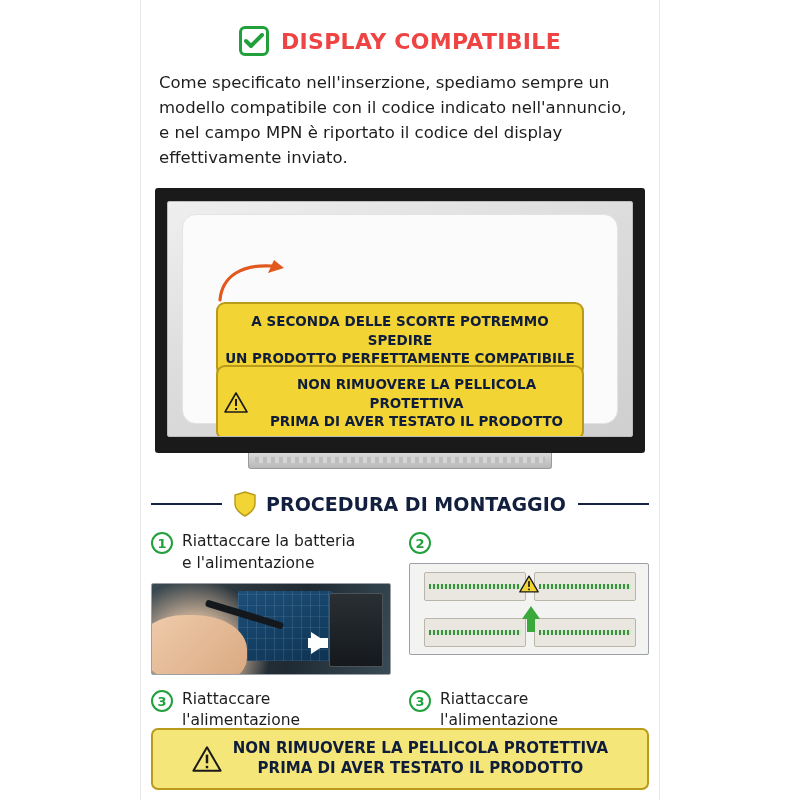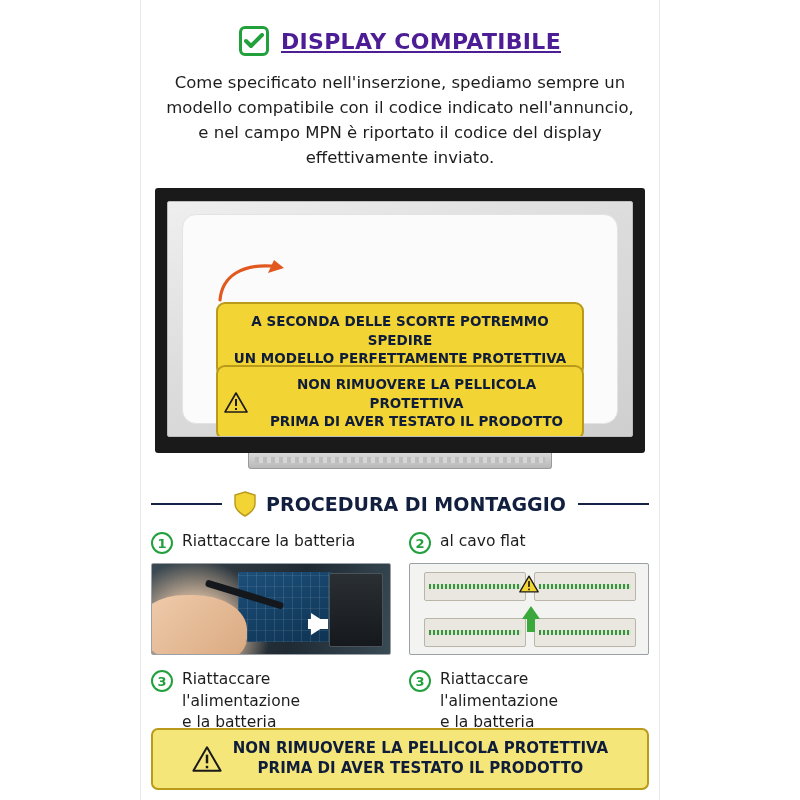--- a/index.html
+++ b/index.html
@@ -55,27 +55,25 @@
     border: 3px solid #21a03c;
     display: flex;
     align-items: center;
     justify-content: center;
     box-sizing: border-box;
   }
   .check-box-icon svg { display:block; }
   .header-title {
     font-size: 22px;
     font-weight: bold;
-    color: #4c1d95;
+    color: #ef4444;
     letter-spacing: 0.3px;
-    text-decoration: underline;
   }
   .intro {
     margin: 14px 18px 0 18px;
-    text-align: center;
     font-size: 16.5px;
     line-height: 1.52;
     color: #1d1d1d;
   }
 
   
   .display-wrap {
     position: relative;
     margin: 18px 14px 0 14px;
   }
@@ -409,21 +407,21 @@
         <div class="display-screen">
           <div class="screen-inner"></div>
 
           <svg class="arrow-curve" viewBox="0 0 70 42">
             <path d="M4,40 C6,16 26,4 56,6" fill="none" stroke="#e2591f" stroke-width="3.2" stroke-linecap="round"></path>
             <polygon points="58,0 68,8 52,13" fill="#e2591f"></polygon>
           </svg>
 
           <div class="yellow-banner b1">
             <div>A SECONDA DELLE SCORTE POTREMMO SPEDIRE</div>
-            <div>UN MODELLO PERFETTAMENTE PROTETTIVA</div>
+            <div>UN PRODOTTO PERFETTAMENTE COMPATIBILE</div>
           </div>
 
           <div class="yellow-banner b2">
             <div class="banner-flex">
               <svg class="warn-tri" width="24" height="21" viewBox="0 0 24 21">
                 <polygon points="12,1 23,20 1,20" fill="#f2d434" stroke="#1a1a1a" stroke-width="1.6" stroke-linejoin="round"></polygon>
                 <rect x="11" y="7" width="2" height="7" fill="#1a1a1a"></rect>
                 <rect x="11" y="16" width="2" height="2" fill="#1a1a1a"></rect>
               </svg>
               <div>
@@ -448,36 +446,36 @@
       <div class="proc-line"></div>
     </div>
 
     <div class="steps-grid">
 
       <div>
         <div class="step">
           <div class="step-num">1</div>
           <div class="step-text">
             <div>Riattaccare la batteria</div>
+            <div>e l'alimentazione</div>
           </div>
         </div>
         <div class="photo photo-a">
           <div class="pcb"></div>
           <div class="batt"></div>
           <div class="hand"></div>
           <div class="tool"></div>
           <div class="white-arrow"></div>
         </div>
       </div>
 
       <div>
         <div class="step">
           <div class="step-num">2</div>
           <div class="step-text">
-            <div>al cavo flat</div>
           </div>
         </div>
         <div class="photo photo-b">
           <div class="conn c1"></div>
           <div class="conn c2"></div>
           <div class="conn c3"></div>
           <div class="conn c4"></div>
           <div class="green-up"></div>
           <svg class="warn-in-photo" width="20" height="18" viewBox="0 0 24 21">
             <polygon points="12,1 23,20 1,20" fill="#f2d434" stroke="#1a1a1a" stroke-width="1.6" stroke-linejoin="round"></polygon>

